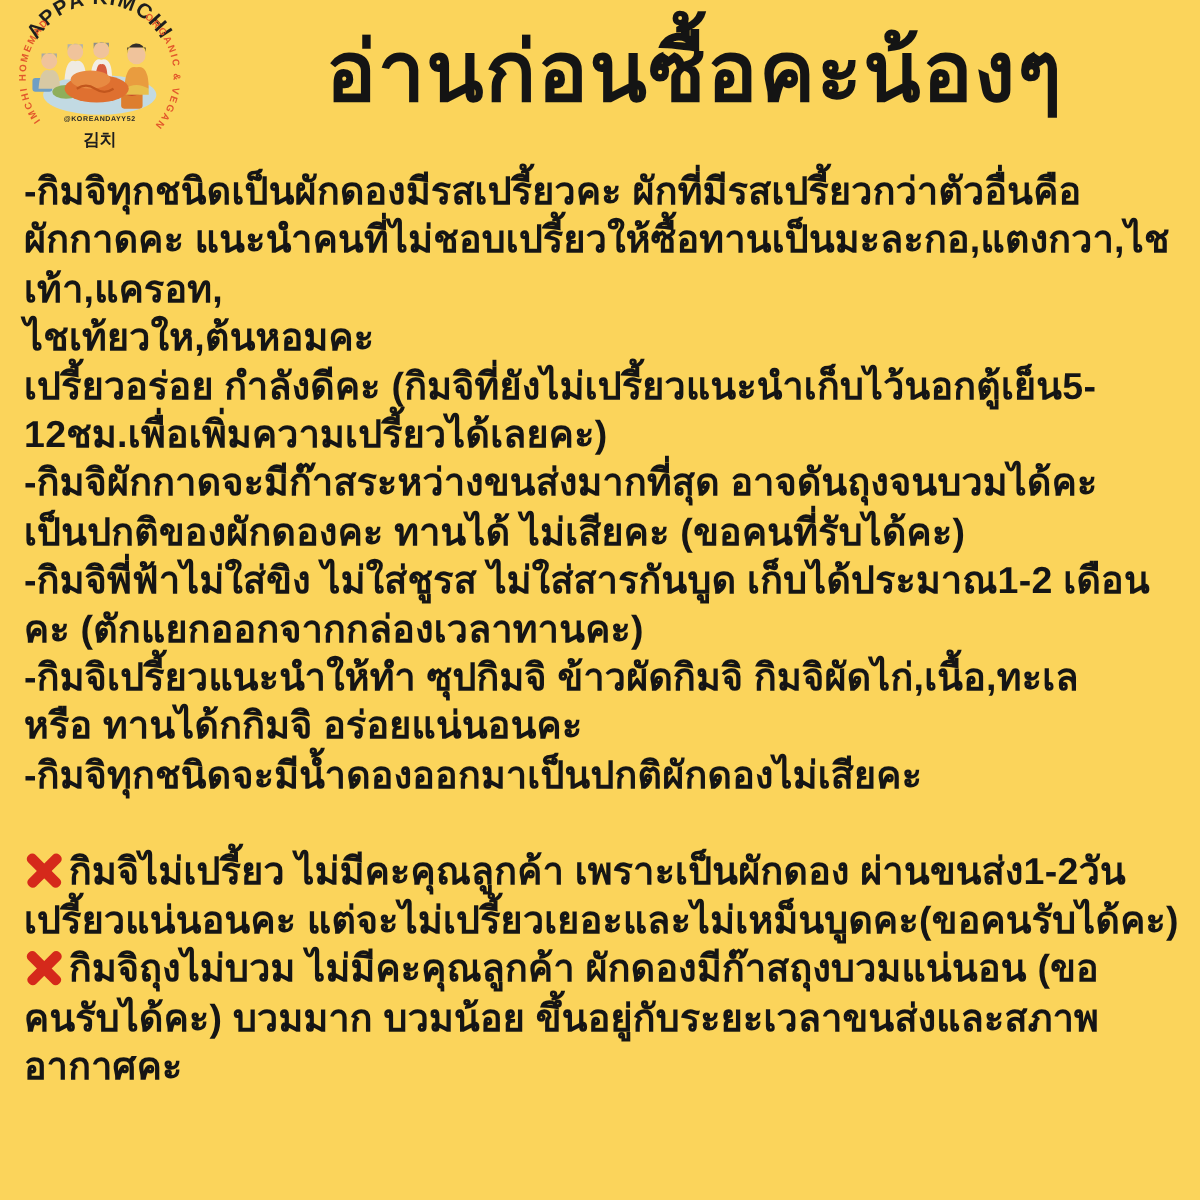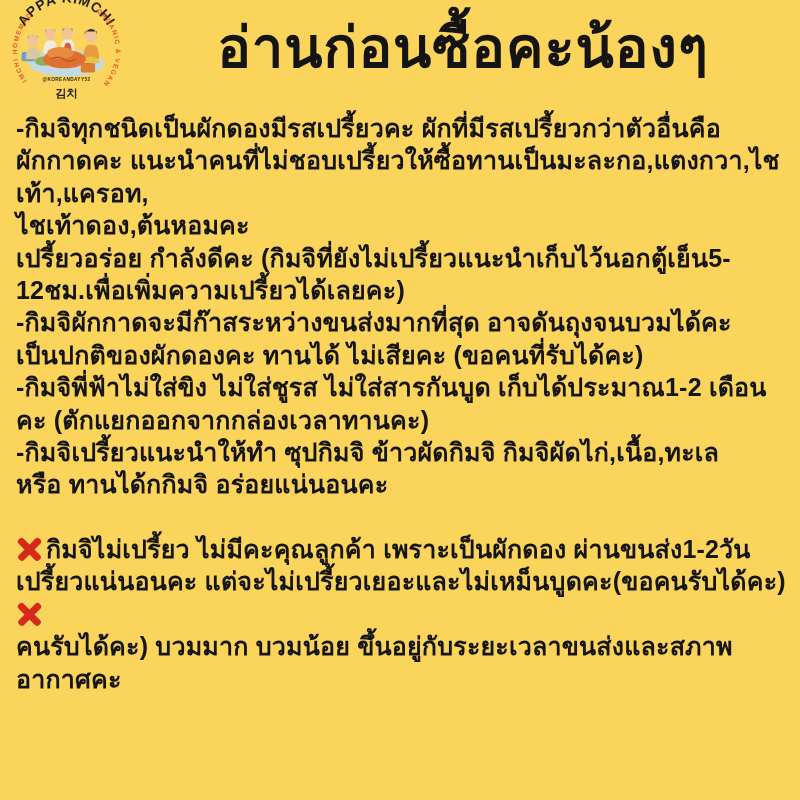--- a/index.html
+++ b/index.html
@@ -113,34 +113,35 @@
       <text class="logo-korean" x="57" y="95" text-anchor="middle">김치</text>
     </svg>
   </div>
 
   <div class="title">อ่านก่อนซื้อคะน้องๆ</div>
 
   <div class="body-text">
     <div class="line">-กิมจิทุกชนิดเป็นผักดองมีรสเปรี้ยวคะ ผักที่มีรสเปรี้ยวกว่าตัวอื่นคือ</div>
     <div class="line">ผักกาดคะ แนะนำคนที่ไม่ชอบเปรี้ยวให้ซื้อทานเป็นมะละกอ,แตงกวา,ไช</div>
     <div class="line">เท้า,แครอท,</div>
-    <div class="line">ไชเท้าดอง,ต้นหอมคะ</div>
+    <div class="line">ไชเท้ยวให,ต้นหอมคะ</div>
     <div class="line">เปรี้ยวอร่อย กำลังดีคะ (กิมจิที่ยังไม่เปรี้ยวแนะนำเก็บไว้นอกตู้เย็น5-</div>
     <div class="line">12ชม.เพื่อเพิ่มความเปรี้ยวได้เลยคะ)</div>
     <div class="line">-กิมจิผักกาดจะมีก๊าสระหว่างขนส่งมากที่สุด อาจดันถุงจนบวมได้คะ</div>
     <div class="line">เป็นปกติของผักดองคะ ทานได้ ไม่เสียคะ (ขอคนที่รับได้คะ)</div>
     <div class="line">-กิมจิพี่ฟ้าไม่ใส่ขิง ไม่ใส่ชูรส ไม่ใส่สารกันบูด เก็บได้ประมาณ1-2 เดือน</div>
     <div class="line">คะ (ตักแยกออกจากกล่องเวลาทานคะ)</div>
     <div class="line">-กิมจิเปรี้ยวแนะนำให้ทำ ซุปกิมจิ ข้าวผัดกิมจิ กิมจิผัดไก่,เนื้อ,ทะเล</div>
     <div class="line">หรือ ทานได้กกิมจิ อร่อยแน่นอนคะ</div>
+    <div class="line">-กิมจิทุกชนิดจะมีน้ำดองออกมาเป็นปกติผักดองไม่เสียคะ</div>
 
     <div class="line gap-top">
       <span class="cross"></span><span>กิมจิไม่เปรี้ยว ไม่มีคะคุณลูกค้า เพราะเป็นผักดอง ผ่านขนส่ง1-2วัน</span>
     </div>
     <div class="line">เปรี้ยวแน่นอนคะ แต่จะไม่เปรี้ยวเยอะและไม่เหม็นบูดคะ(ขอคนรับได้คะ)</div>
     <div class="line">
-      <span class="cross"></span>
+      <span class="cross"></span><span>กิมจิถุงไม่บวม ไม่มีคะคุณลูกค้า ผักดองมีก๊าสถุงบวมแน่นอน (ขอ</span>
     </div>
     <div class="line">คนรับได้คะ) บวมมาก บวมน้อย ขึ้นอยู่กับระยะเวลาขนส่งและสภาพ</div>
     <div class="line">อากาศคะ</div>
   </div>
 
 </div>
 
 </body></html>

